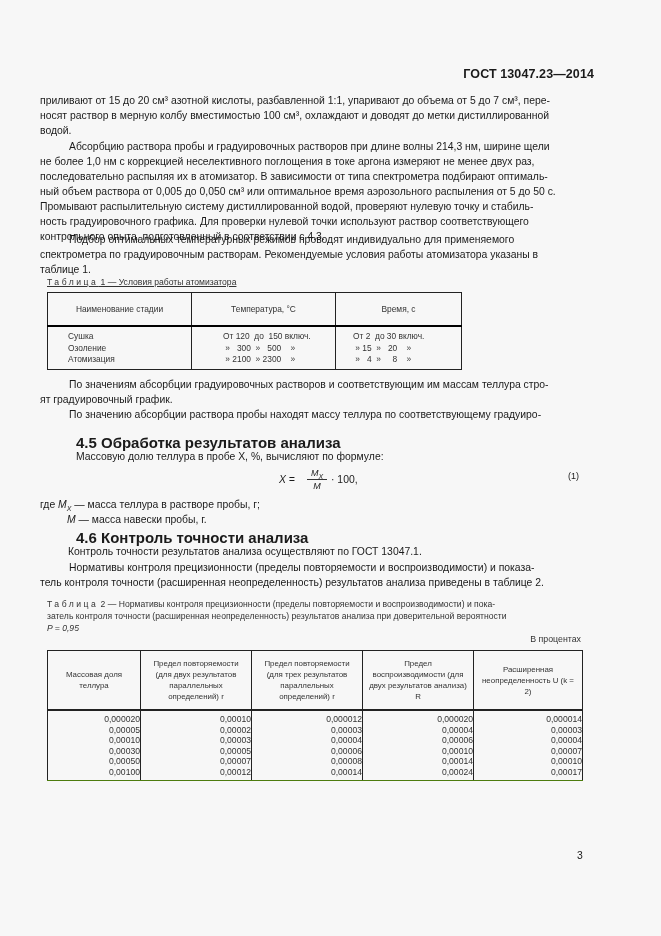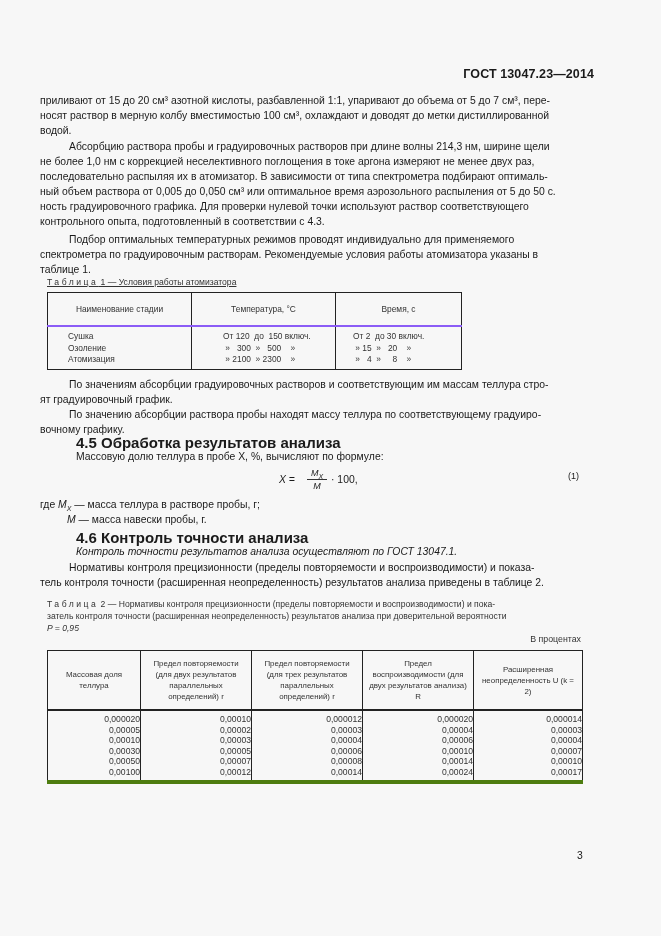--- a/index.html
+++ b/index.html
@@ -8,47 +8,48 @@
   .abs { position:absolute; }
   .hdr { right:67px; top:67px; font-weight:bold; font-size:12.5px; letter-spacing:0.1px; }
   .p { left:40px; width:547px; font-size:10.4px; line-height:15px; text-align:justify; }
   .line { white-space:nowrap; }
   .cap { left:47px; width:547px; font-size:8.6px; line-height:12px; color:#333; }
   .spaced { letter-spacing:2.5px; }
   table { border-collapse:collapse; }
   .t1 { left:47px; top:292px; width:415px; }
   .t1 td, .t1 th { border:1px solid #222; font-weight:normal; font-size:8.4px; color:#333; }
   .t1 th { height:30px; text-align:center; }
-  .t1 .hb td { border-top:2px solid #8b5cf6; }
+  .t1 .hb td { border-top:2px solid #000000; }
   .t1 td { vertical-align:top; padding:4px 0 3px 0; line-height:11.5px; white-space:pre; }
   .sec { left:76px; font-size:15px; font-weight:bold; }
   .t2 { left:47px; top:650px; width:536px; }
   .t2 th { border:1px solid #222; font-weight:normal; font-size:7.9px; line-height:11px; color:#333; height:58px; text-align:center; vertical-align:middle; padding:0 4px; }
   .t2 td { border-left:1px solid #222; border-right:1px solid #222; font-size:8.6px; color:#333; text-align:right; line-height:10.6px; padding:0; }
   .t2 tr.first td { border-top:2px solid #222; padding-top:3px; }
-  .t2 tr.last td { border-bottom:4px solid #4d7c0f; padding-bottom:2px; }
+  .t2 tr.last td { border-bottom:1px solid #4d7c0f; padding-bottom:2px; }
   .it { font-style:italic; }
   sub { font-size:7px; line-height:0; }
 </style>
 </head>
 <body>
 
 <div class="abs hdr">ГОСТ 13047.23—2014</div>
 
 <div class="abs p" style="top:93px;">
   <div class="line">приливают от 15 до 20 см³ азотной кислоты, разбавленной 1:1, упаривают до объема от 5 до 7 см³, пере-</div>
   <div class="line">носят раствор в мерную колбу вместимостью 100 см³, охлаждают и доводят до метки дистиллированной</div>
   <div class="line">водой.</div>
 </div>
 
 <div class="abs p" style="top:139px;">
   <div class="line" style="padding-left:29px;">Абсорбцию раствора пробы и градуировочных растворов при длине волны 214,3 нм, ширине щели</div>
   <div class="line">не более 1,0 нм с коррекцией неселективного поглощения в токе аргона измеряют не менее двух раз,</div>
   <div class="line">последовательно распыляя их в атомизатор. В зависимости от типа спектрометра подбирают оптималь-</div>
   <div class="line">ный объем раствора от 0,005 до 0,050 см³ или оптимальное время аэрозольного распыления от 5 до 50 с.</div>
+  <div class="line">Промывают распылительную систему дистиллированной водой, проверяют нулевую точку и стабиль-</div>
   <div class="line">ность градуировочного графика. Для проверки нулевой точки используют раствор соответствующего</div>
   <div class="line">контрольного опыта, подготовленный в соответствии с 4.3.</div>
 </div>
 
 <div class="abs p" style="top:232px;">
   <div class="line" style="padding-left:29px;">Подбор оптимальных температурных режимов проводят индивидуально для применяемого</div>
   <div class="line">спектрометра по градуировочным растворам. Рекомендуемые условия работы атомизатора указаны в</div>
   <div class="line">таблице 1.</div>
 </div>
 
@@ -77,21 +78,20 @@
 </tbody>
   </table>
 
 <div class="abs p" style="top:377px;">
   <div class="line" style="padding-left:29px;">По значениям абсорбции градуировочных растворов и соответствующим им массам теллура стро-</div>
   <div class="line">ят градуировочный график.</div>
 </div>
 
 <div class="abs p" style="top:407px;">
   <div class="line" style="padding-left:29px;">По значению абсорбции раствора пробы находят массу теллура по соответствующему градуиро-</div>
-  <div class="line">вочному графику.</div>
 </div>
 
 <div class="abs sec" style="top:434px;">4.5  Обработка результатов анализа</div>
 
 <div class="abs p" style="top:449px; left:76px; width:500px;">Массовую долю теллура в пробе X, %, вычисляют по формуле:</div>
 
 <div class="abs" style="left:279px; top:468px; font-size:10.4px; width:120px; height:30px;">
   <span class="abs it" style="left:0; top:6px;">X =</span>
   <span class="abs" style="left:28px; top:0; width:20px; text-align:center; border-bottom:1px solid #333; font-size:9px; line-height:11px;"><span class="it">M</span><sub class="it">X</sub></span>
   <span class="abs it" style="left:28px; top:13px; width:20px; text-align:center; font-size:9px;">M</span>
@@ -99,21 +99,21 @@
 </div>
 <div class="abs" style="left:568px; top:471px; font-size:9px;">(1)</div>
 
 <div class="abs p" style="top:497px;">
   <div class="line"><span>где </span><span class="it">M</span><sub class="it">X</sub><span> — масса теллура в растворе пробы, г;</span></div>
   <div class="line" style="padding-left:27px;"><span class="it">M</span><span> — масса навески пробы, г.</span></div>
 </div>
 
 <div class="abs sec" style="top:529px;">4.6  Контроль точности анализа</div>
 
-<div class="abs p" style="top:544px; left:76px; width:500px;font-style:italic;">Контроль точности результатов анализа осуществляют по ГОСТ 13047.1.</div>
+<div class="abs p" style="top:544px; left:68px; width:500px;">Контроль точности результатов анализа осуществляют по ГОСТ 13047.1.</div>
 
 <div class="abs p" style="top:560px;">
   <div class="line" style="padding-left:29px;">Нормативы контроля прецизионности (пределы повторяемости и воспроизводимости) и показа-</div>
   <div class="line">тель контроля точности (расширенная неопределенность) результатов анализа приведены в таблице 2.</div>
 </div>
 
 <div class="abs cap" style="top:598px;">
   <div class="line"><span class="spaced">Таблица</span><span> 2 — Нормативы контроля прецизионности (пределы повторяемости и воспроизводимости) и пока-</span></div>
   <div class="line">затель контроля точности (расширенная неопределенность) результатов анализа при доверительной вероятности</div>
   <div class="line it">P = 0,95</div>

